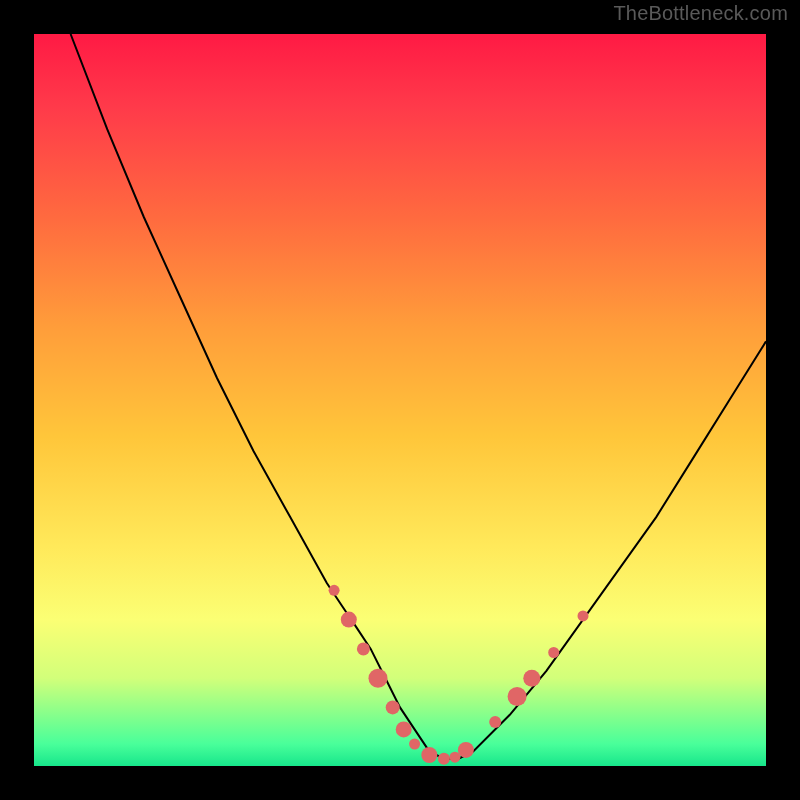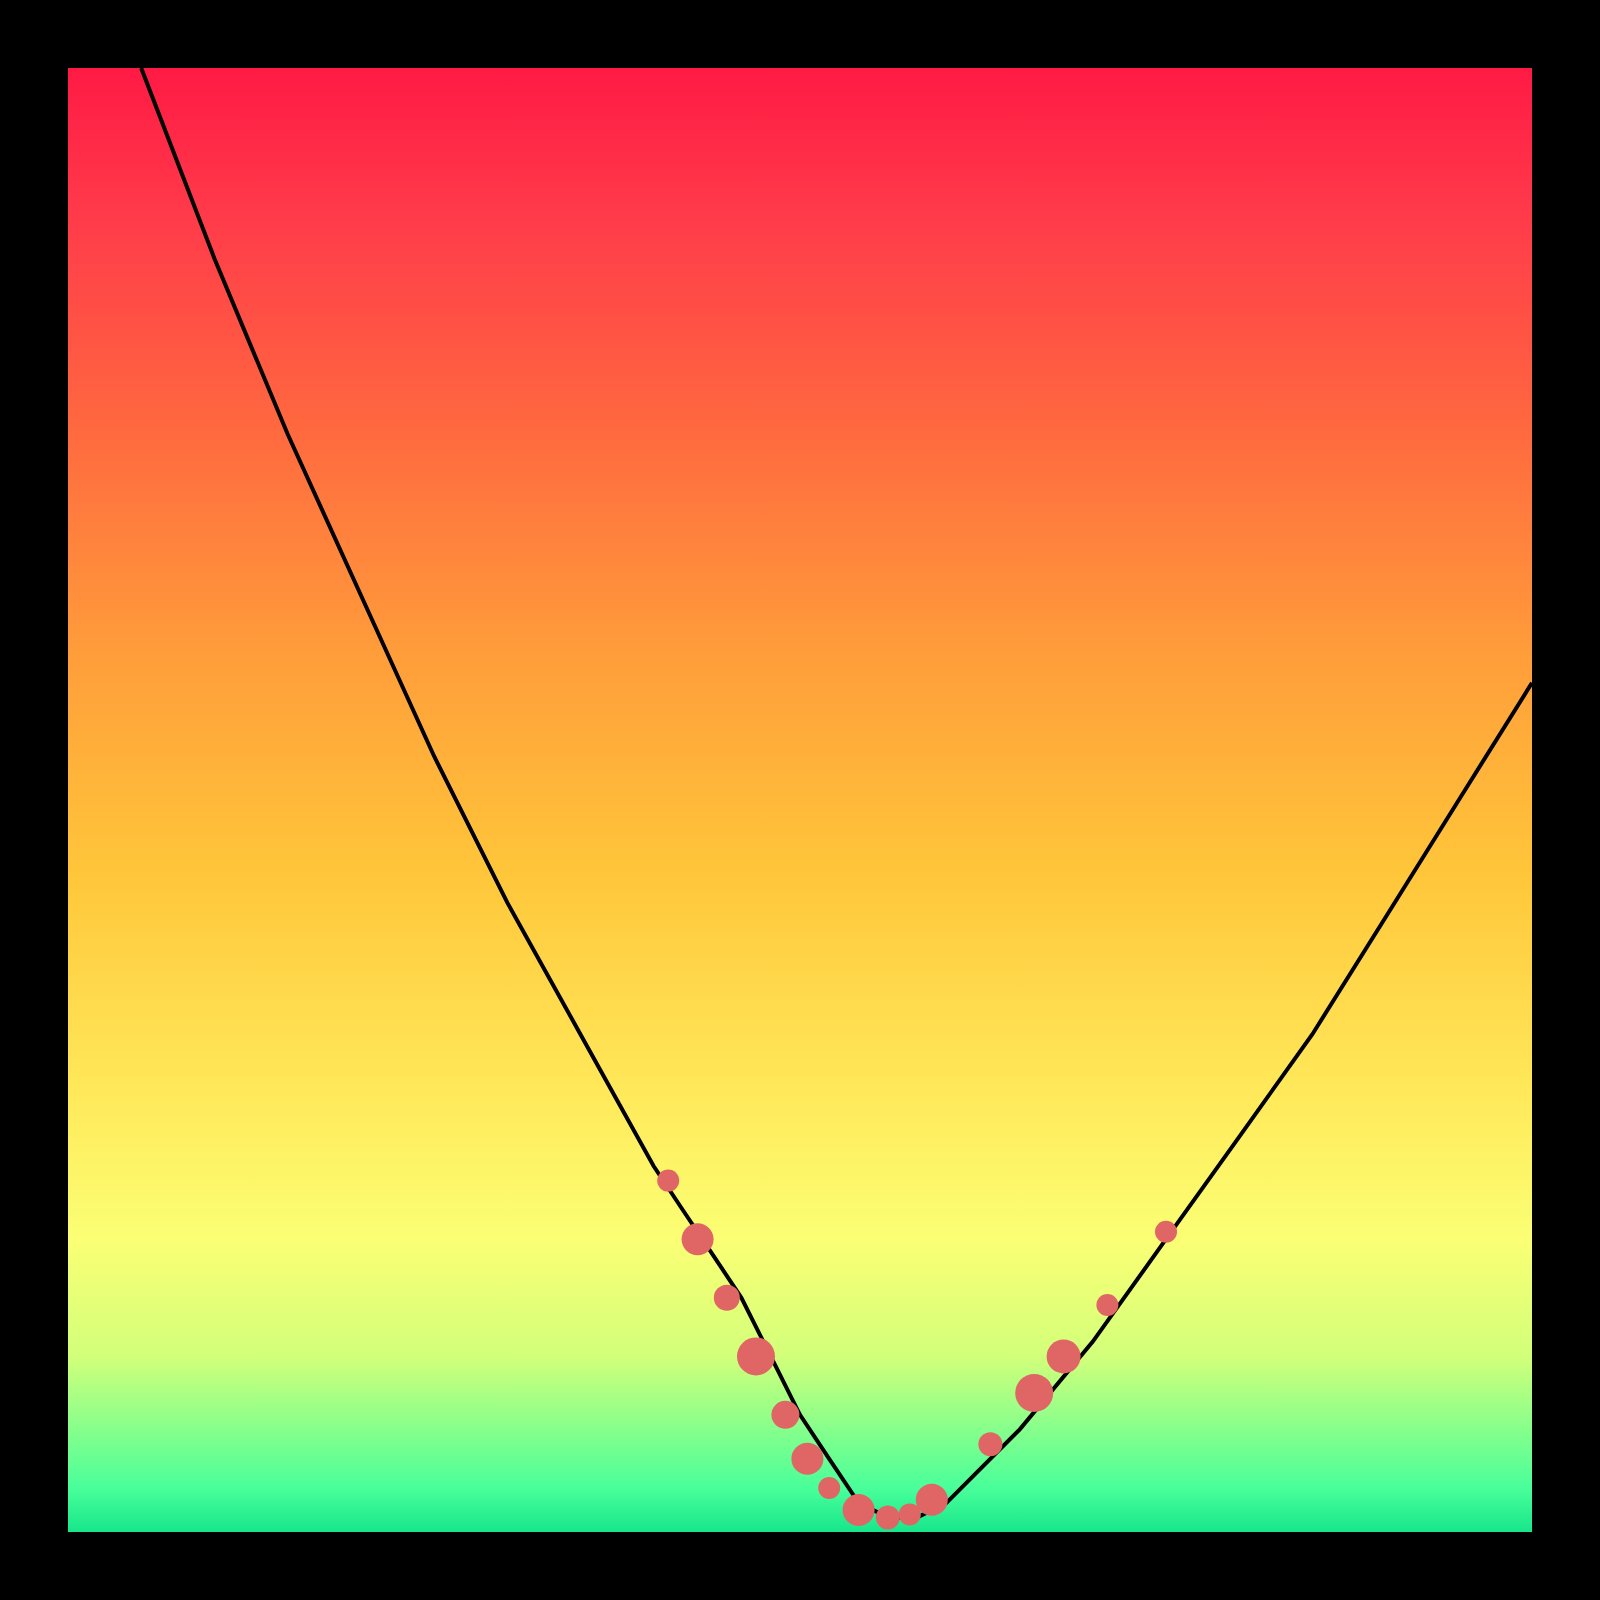--- a/index.html
+++ b/index.html
@@ -77,13 +77,14 @@
           <circle cx="420.9" cy="723.2" r="5.5" fill="#e06666"></circle>
           <circle cx="431.9" cy="715.9" r="8.0" fill="#e06666"></circle>
           <circle cx="461.2" cy="688.1" r="6.0" fill="#e06666"></circle>
           <circle cx="483.1" cy="662.5" r="9.5" fill="#e06666"></circle>
           <circle cx="497.8" cy="644.2" r="8.5" fill="#e06666"></circle>
           <circle cx="519.7" cy="618.5" r="5.5" fill="#e06666"></circle>
           <circle cx="549.0" cy="581.9" r="5.5" fill="#e06666"></circle>
         </g>
     </svg>
   </div>
+  <div class="watermark">TheBottleneck.com</div>
 </div>
 
 </body></html>

